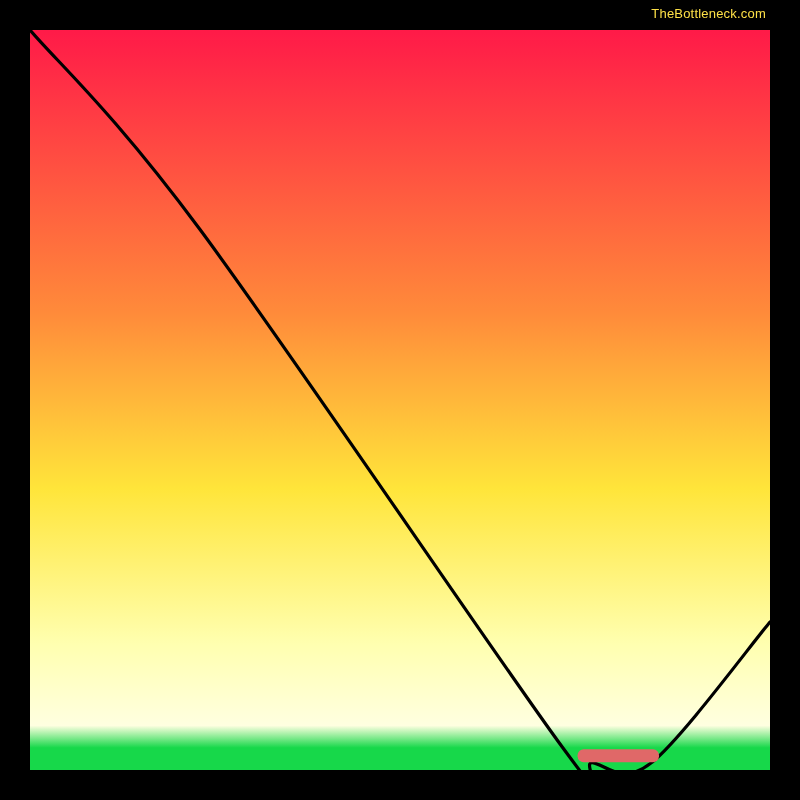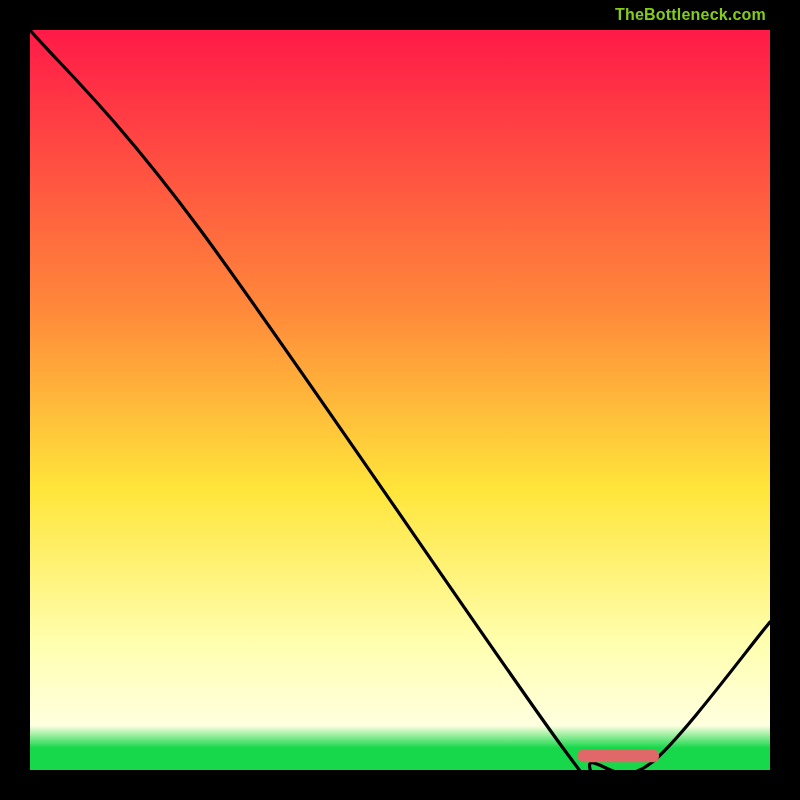--- a/index.html
+++ b/index.html
@@ -2,23 +2,23 @@
 <html><head>
 <meta charset="utf-8">
 <style>
   * { margin: 0; padding: 0; box-sizing: border-box; }
   html, body { width: 800px; height: 800px; background: #000; overflow: hidden; }
   .attribution {
     position: absolute;
     top: 6px;
     right: 34px;
     font-family: Arial, Helvetica, sans-serif;
-    font-size: 16px;
-    font-weight: bold;
-    color: #84cc16;
+    font-size: 13px;
+    font-weight: normal;
+    color: #fde047;
     letter-spacing: 0.2px;
   }
   .plot {
     position: absolute;
     left: 30px;
     top: 30px;
     width: 740px;
     height: 740px;
   }
 </style>

